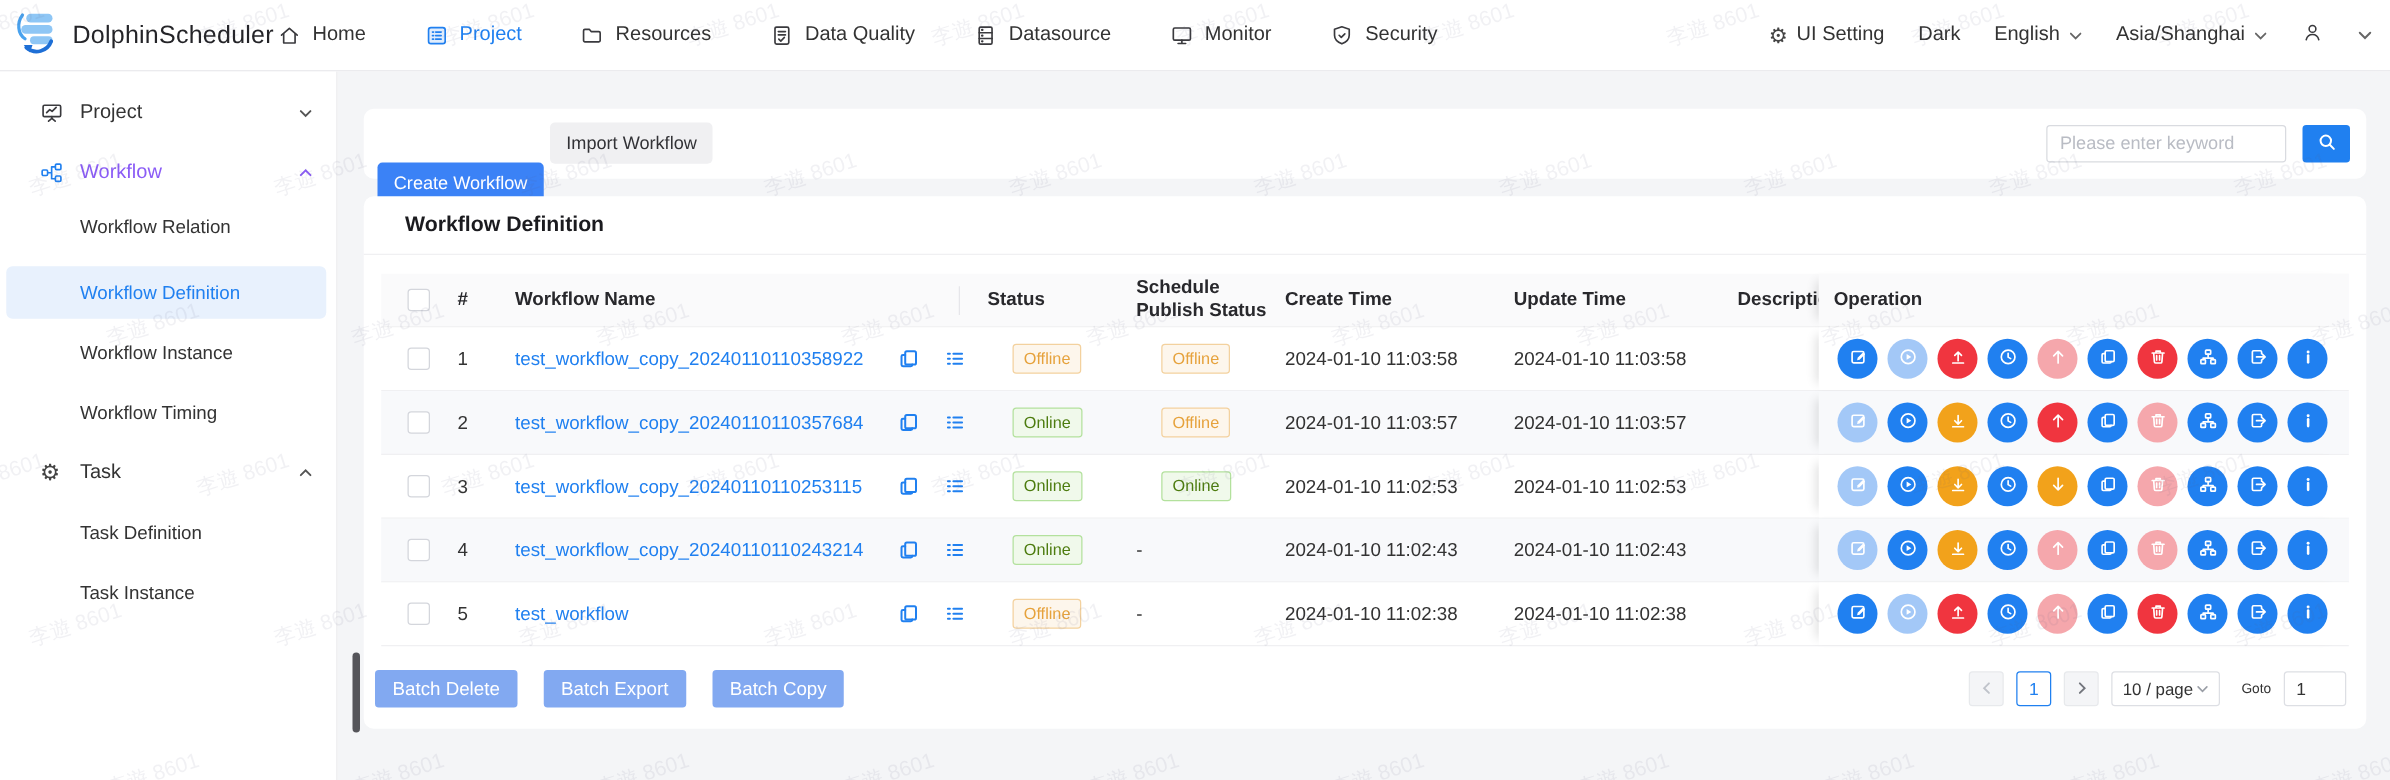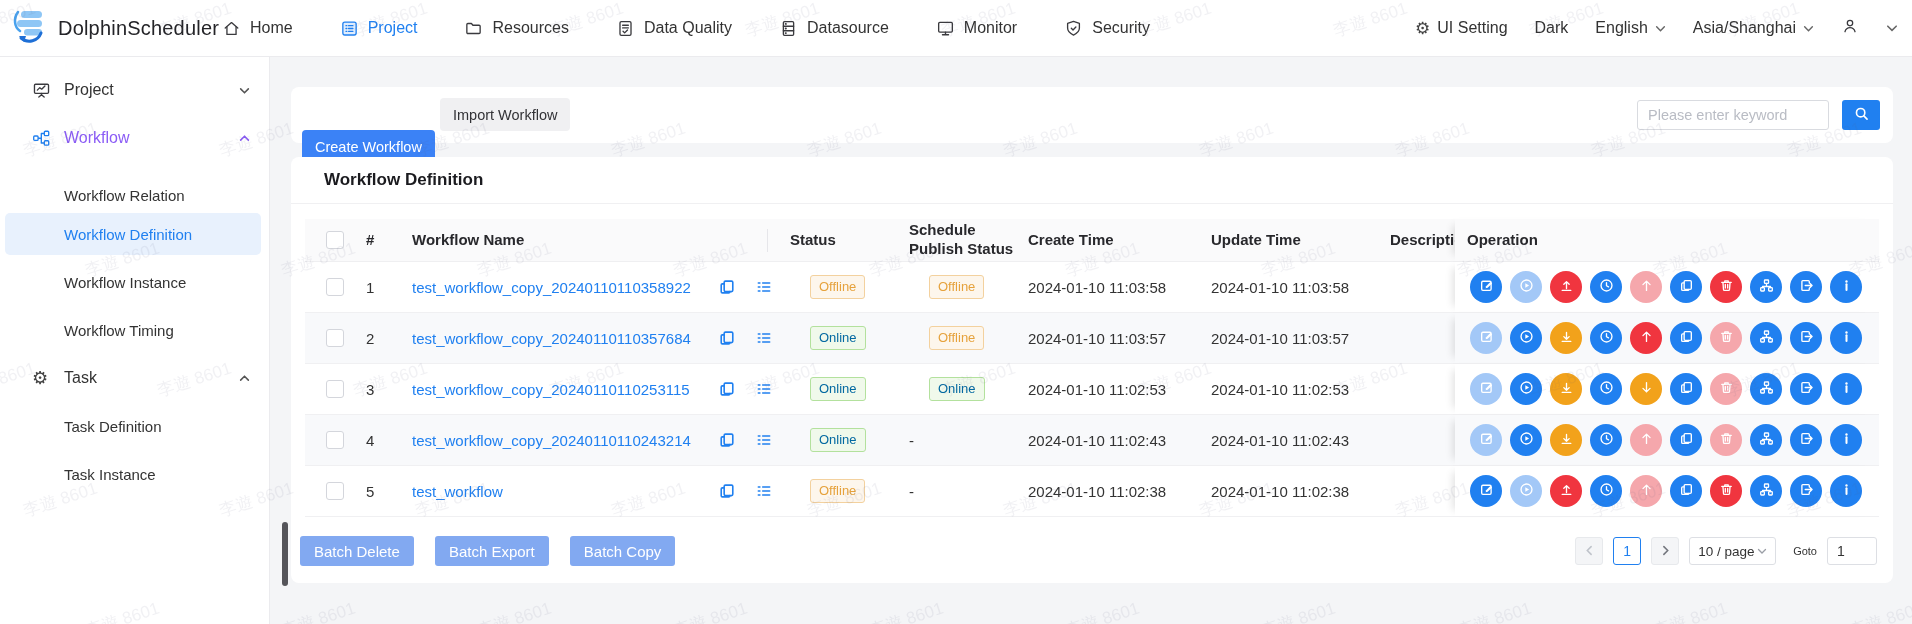--- a/index.html
+++ b/index.html
@@ -65,21 +65,21 @@
   .cell { position:absolute; top:0; bottom:0; display:flex; align-items:center; font-size:15px; color:#333; }
   .cb { position:absolute; left:21px; top:50%; margin-top:-9px; width:18px; height:18px; background:#fff;
         border:1.4px solid #d4d6dc; border-radius:3px; cursor:pointer; }
   .c-idx { left:61px; } .c-name { left:107px; } .c-status { left:485px; } .c-sch { left:604px; }
   .c-ct { left:723px; } .c-ut { left:906px; }
   .h-desc { left:1085px; width:66px; overflow:hidden; white-space:nowrap; }
   .wname { color:#2080f0; text-decoration:none; cursor:pointer; }
   .nicon { position:absolute; top:50%; margin-top:-9px; width:18px; height:18px; display:flex; cursor:pointer; }
   .badge { display:inline-block; padding:3px 8px; border-radius:3px; font-size:13px; line-height:1.25; border:1px solid;margin-left:20px; }
   .badge-offline { color:#e6a23c; background:#fdf6ec; border-color:#f3d19e; }
-  .badge-online  { color:#0369a1; background:#f0f9eb; border-color:#b3e19d; }
+  .badge-online  { color:#4d7c0f; background:#f0f9eb; border-color:#b3e19d; }
   .dash { font-size:15px; color:#333; }
 
   .opcell, .opcell-h { position:absolute; right:0; top:0; bottom:0; width:424px;
         box-shadow:-8px 0 8px -6px rgba(0,0,0,.12); display:flex; align-items:center;margin-left:24px; }
   .opcell-h { background:#fafafb; padding-left:12px; }
   .trow .opcell { background:#fff; padding-left:15px; gap:8px; }
   .trow.alt .opcell { background:#f8f9fb; }
   .opbtn { width:32px; height:32px; border-radius:50%; border:none; display:flex; align-items:center;
            justify-content:center; cursor:pointer; flex:0 0 auto; }
   .c-blue { background:#2080f0; } .c-blue-light { background:#a3c8f7; }
@@ -257,21 +257,21 @@
             <path d="M6.4 9.7h3.4V4.7H13M9.8 9.7v5h3.2"></path>
           </svg>
         </span>
       <span class="s-label">Workflow</span>
       <span class="s-chev">
           <svg width="11" height="11" viewBox="0 0 10 10" fill="none" stroke="currentColor" stroke-width="1.4" stroke-linecap="round">
             <path d="M1.5 6.5L5 3l3.5 3.5"></path>
           </svg>
         </span>
     </div>
-    <div class="side-item side-sub" style="top:114px">
+    <div class="side-item side-sub" style="top:100px">
       <span class="s-label">Workflow Relation</span>
     </div>
     <div class="side-item side-sub selected" style="top:153px">
       <span class="side-active"></span>
       <span class="s-label" style="position:absolute">Workflow Definition</span>
     </div>
     <div class="side-item side-sub" style="top:201px">
       <span class="s-label">Workflow Instance</span>
     </div>
     <div class="side-item side-sub" style="top:249px">

